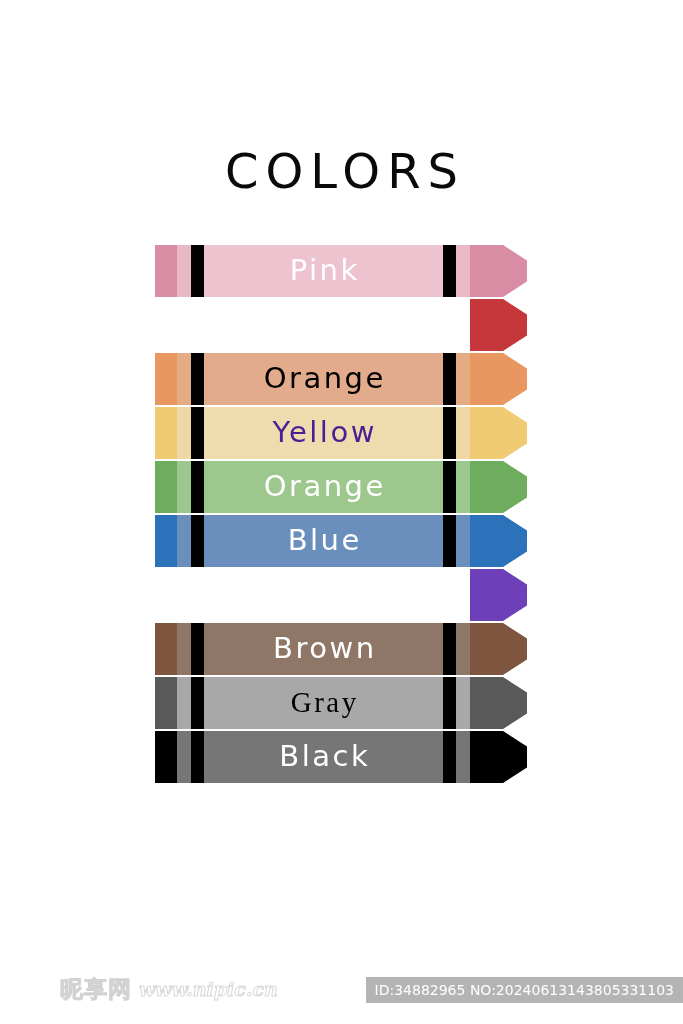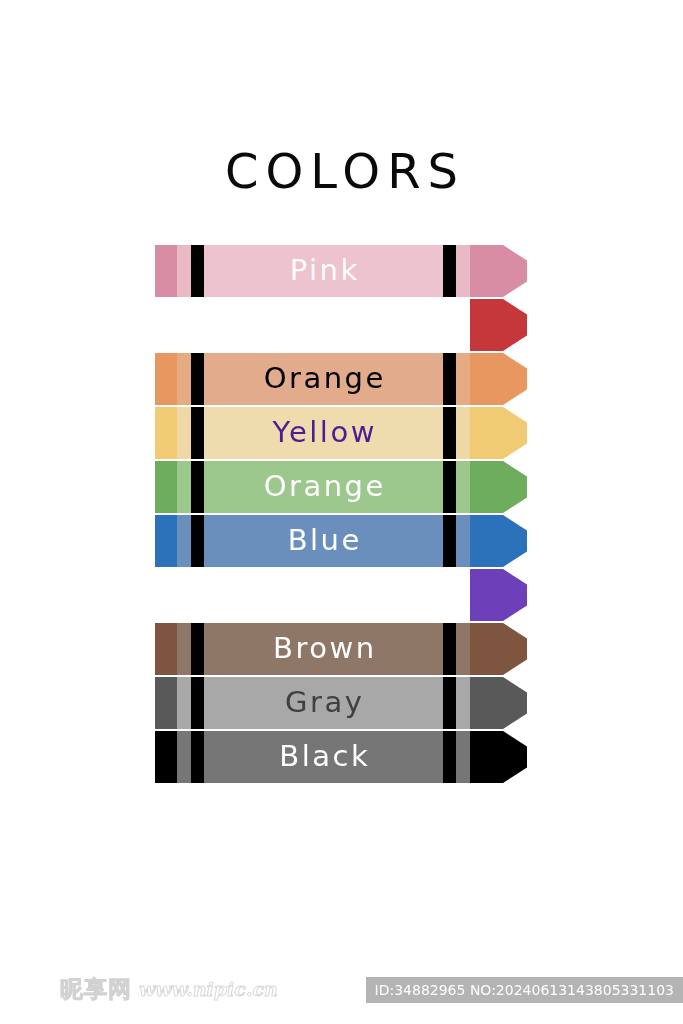--- a/index.html
+++ b/index.html
@@ -234,21 +234,21 @@
         <div class="seg-light-b" style="background: rgb(142, 119, 102);"></div>
       </div>
       <div class="crayon-tip" style="background: rgb(126, 86, 64);"></div>
     </div>
     <div class="crayon">
       <div class="crayon-body">
         <div class="seg-dark-left" style="background: rgb(89, 89, 89);"></div>
         <div class="seg-light-a" style="background: rgb(168, 168, 168);"></div>
         <div class="seg-black-left" style="background: rgb(0, 0, 0);"></div>
         <div class="seg-label" style="background: rgb(168, 168, 168);">
-          <span class="crayon-label-text" style="color: #404040;">Gray</span>
+          <span class="crayon-label-text" style="color: #000000; font-family: Liberation Serif, serif;">Gray</span>
         </div>
         <div class="seg-black-right" style="background: rgb(0, 0, 0);"></div>
         <div class="seg-light-b" style="background: rgb(168, 168, 168);"></div>
       </div>
       <div class="crayon-tip" style="background: rgb(89, 89, 89);"></div>
     </div>
     <div class="crayon">
       <div class="crayon-body">
         <div class="seg-dark-left" style="background: rgb(0, 0, 0);"></div>
         <div class="seg-light-a" style="background: rgb(118, 118, 118);"></div>

